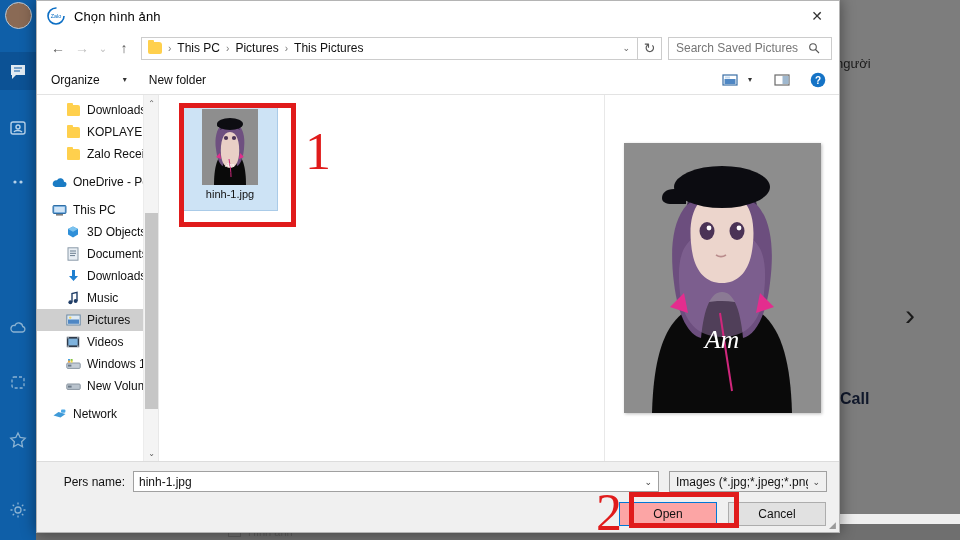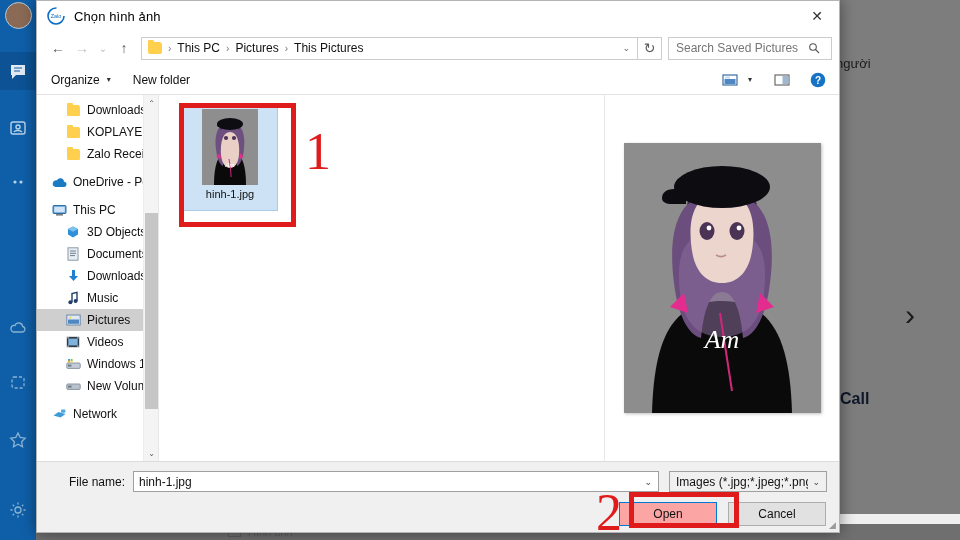--- a/index.html
+++ b/index.html
@@ -138,21 +138,21 @@
   .search-glass { width: 12px; height: 12px; flex: none; }
 
   
   .cmdbar {
     height: 30px; display: flex; align-items: center;
     padding: 0 10px 0 14px; flex: none;
     border-bottom: 1px solid #e3e3e3; background: #fff;
   }
   .cmd-item {
     font-size: 12px; color: #111; margin-right: 22px;
-    display: flex; align-items: center; white-space: nowrap;
+    display: flex; align-items: center; white-space: nowrap; gap: 16px;
   }
   .cmd-caret { margin-left: 7px; font-size: 8px; color: #333; }
   .cmd-spacer { flex: 1; }
   .cmd-icon { width: 22px; height: 22px; display:flex; align-items:center; justify-content:center; margin-left: 2px; }
   .cmd-icon.gap { margin-left: 14px; }
 
   
   .dlg-body { flex: 1; display: flex; min-height: 0; background: #fff; }
 
   
@@ -617,21 +617,21 @@
           <path d="M136 150l14 14-18 6z" fill="#e32d8e"></path>
           <path d="M96 170c4 26 8 52 12 78" stroke="#d0277c" stroke-width="2" fill="none"></path>
           <text x="98" y="205" font-size="26" fill="#fff" text-anchor="middle" font-family="Liberation Serif, serif" font-style="italic">Am</text>
         </svg>
       </div>
     </div>
   </div>
 
   <div class="dlg-footer">
     <div class="fname-row">
-      <div class="fname-label">File name:</div>
+      <div class="fname-label">Pers name:</div>
       <div class="fname-input">
         <span class="val">hinh-1.jpg</span>
         <span class="in-caret">⌄</span>
       </div>
       <div class="filter-select">
         <span class="val">Images (*.jpg;*.jpeg;*.png)</span>
         <span class="in-caret">⌄</span>
       </div>
     </div>
     <div class="btn-row">

